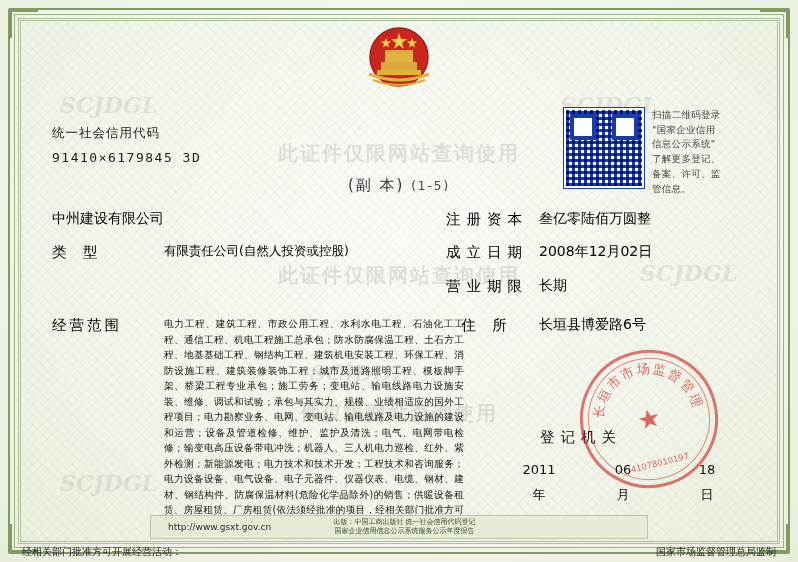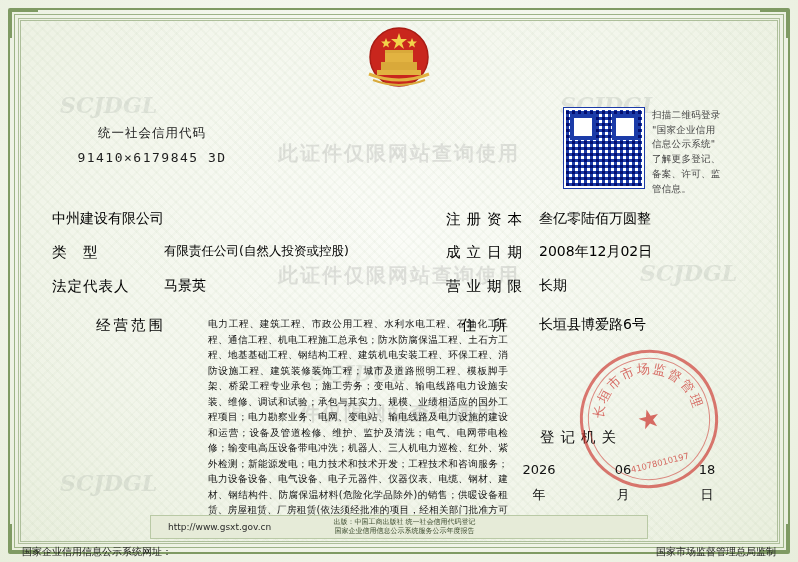--- a/index.html
+++ b/index.html
@@ -69,21 +69,21 @@
     font-family:"DejaVu Serif","Liberation Serif",serif;
     text-shadow:0 0 1px rgba(180,40,30,.6);
   }
   .subtitle{
     position:absolute;left:0;right:0;top:176px;text-align:center;
     font-size:15px;color:#333;letter-spacing:2px;
   }
   .subtitle .ser{font-size:12px;color:#444;}
 
   
-  .code-block{position:absolute;left:52px;top:125px;width:200px;text-align:center;}
+  .code-block{position:absolute;left:52px;top:125px;width:200px;}
   .code-label{font-size:12.5px;color:#222;letter-spacing:1px;}
   .code-value{
     font-size:13px;color:#1d1d1d;margin-top:8px;letter-spacing:1.5px;
     font-family:"DejaVu Sans Mono","Liberation Mono",monospace;
   }
 
   
   .qr-wrap{position:absolute;right:44px;top:108px;width:190px;display:flex;gap:8px;}
   .qr{
     width:76px;height:76px;
@@ -215,20 +215,24 @@
       <rect x="30" y="28" width="28" height="10" fill="#e2b341"></rect>
       <rect x="30" y="26" width="28" height="3" fill="#d9a93a"></rect>
       <polygon points="44,9 46,15 52,15 47,19 49,25 44,21 39,25 41,19 36,15 42,15" fill="#f2d34a"></polygon>
       <polygon points="31,14 32.4,17.6 36,17.6 33,20 34,23.6 31,21.4 28,23.6 29,20 26,17.6 29.6,17.6" fill="#f2d34a"></polygon>
       <polygon points="57,14 58.4,17.6 62,17.6 59,20 60,23.6 57,21.4 54,23.6 55,20 52,17.6 55.6,17.6" fill="#f2d34a"></polygon>
       <path d="M14 50 Q44 62 74 50" stroke="#e2b341" stroke-width="3" fill="none"></path>
       <path d="M18 56 Q44 66 70 56" stroke="#d9a93a" stroke-width="2" fill="none"></path>
     </svg>
   </div>
 
+  <div class="subtitle">
+    <span>(副 本)</span>
+    <span class="ser">(1-5)</span>
+  </div>
 
   <div class="code-block">
     <div class="code-label">统一社会信用代码</div>
     <div class="code-value">91410×6179845 3D</div>
   </div>
 
   <div class="qr-wrap">
     <div class="qr"></div>
     <div class="qr-note" style="white-space:pre-line;">扫描二维码登录
 "国家企业信用
@@ -244,26 +248,22 @@
 
   <div class="row" style="left:52px;top:210px;width:360px;">
     <div class="vcol">中州建设有限公司</div>
   </div>
 
   <div class="row" style="left:52px;top:243px;width:360px;">
     <div class="lcol">类    型</div>
     <div class="vcol" style="font-size:12.5px;">有限责任公司(自然人投资或控股)</div>
   </div>
 
-  <div class="row" style="left:52px;top:277px;width:360px;">
-    <div class="lcol" style="letter-spacing:1px;">法定代表人</div>
-    <div class="vcol">马景英</div>
-  </div>
-
-  <div class="row" style="left:52px;top:316px;width:420px;margin-left:44px;">
+
+  <div class="row" style="left:52px;top:316px;width:420px;">
     <div class="lcol" style="letter-spacing:3px;">经营范围</div>
     <div class="scope-text">电力工程、建筑工程、市政公用工程、水利水电工程、石油化工工程、通信工程、机电工程施工总承包；防水防腐保温工程、土石方工程、地基基础工程、钢结构工程、建筑机电安装工程、环保工程、消防设施工程、建筑装修装饰工程；城市及道路照明工程、模板脚手架、桥梁工程专业承包；施工劳务；变电站、输电线路电力设施安装、维修、调试和试验；承包与其实力、规模、业绩相适应的国外工程项目；电力勘察业务、电网、变电站、输电线路及电力设施的建设和运营；设备及管道检修、维护、监护及清洗；电气、电网带电检修；输变电高压设备带电冲洗；机器人、三人机电力巡检、红外、紫外检测；新能源发电；电力技术和技术开发；工程技术和咨询服务；电力设备设备、电气设备、电子元器件、仪器仪表、电缆、钢材、建材、钢结构件、防腐保温材料(危险化学品除外)的销售；供暖设备租赁、房屋租赁、厂房租赁(依法须经批准的项目，经相关部门批准方可开展经营活动)。</div>
   </div>
 
   <div class="row" style="left:435px;top:210px;width:340px;">
     <div class="rlabel">注册资本</div>
     <div class="vcol">叁亿零陆佰万圆整</div>
   </div>
 
   <div class="row" style="left:435px;top:243px;width:340px;">
@@ -289,33 +289,33 @@
     <svg class="arc" viewBox="0 0 132 132">
       <defs>
         <path id="sealarc" d="M 20,66 A 46,46 0 0 1 112,66"></path>
       </defs>
       <text><textPath href="#sealarc" startOffset="8%">长垣市市场监督管理局</textPath></text>
     </svg>
     <div class="num">41078010197</div>
   </div>
 
   <div class="date-line">
-    <div class="dv">2026</div>
+    <div class="dv">2011</div>
     <div class="dv">06</div>
     <div class="dv">18</div>
   </div>
   <div class="date-unit">
     <div class="du">年</div>
     <div class="du">月</div>
     <div class="du">日</div>
   </div>
 
   <div class="footbar">
     <div>
       <div>出版：中国工商出版社 统一社会信用代码登记</div>
       <div>国家企业信用信息公示系统服务公示年度报告</div>
     </div>
   </div>
   <div class="foot-url">http://www.gsxt.gov.cn</div>
-  <div class="foot-left">国家企业信用信息公示系统网址：</div>
+  <div class="foot-left">经相关部门批准方可开展经营活动：</div>
   <div class="foot-right">国家市场监督管理总局监制</div>
 
 </div>
 
 </body></html>

